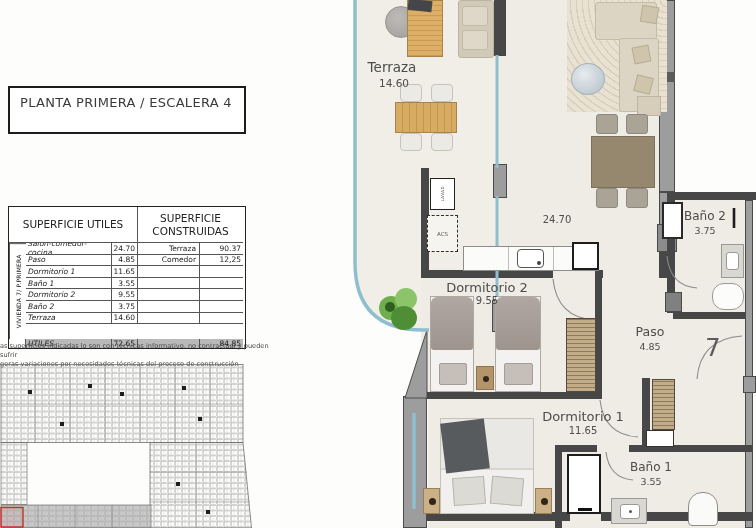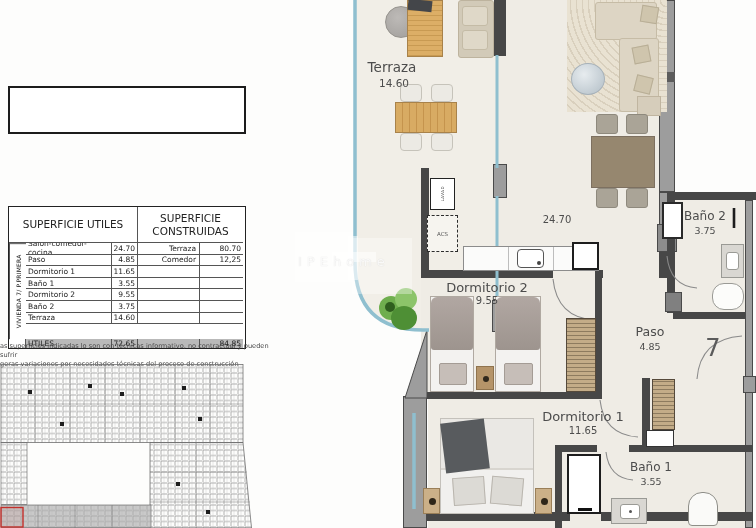--- a/index.html
+++ b/index.html
@@ -14,21 +14,21 @@
   
   .lbl{position:absolute;transform:translateX(-50%);color:#4c4c4c;white-space:nowrap;text-align:center;line-height:1;}
   
   #areas{position:absolute;left:8px;top:206px;width:236px;border:1.5px solid #222;background:#fff;
          display:grid;grid-template-columns:17px 86px 26px 62px 43px;
          grid-template-rows:36px repeat(7,11.6px) 15px;font-size:7.5px;color:#222;}
   #areas div{box-sizing:border-box;border-right:1px solid #555;border-bottom:1px solid #555;
              display:flex;align-items:center;overflow:hidden;}
   #areas .hdr{justify-content:center;text-align:center;font-size:10.5px;line-height:1.15;}
   #areas .num{justify-content:flex-end;padding-right:2px;}
-  #areas .nm{padding-left:2px;}
+  #areas .nm{padding-left:2px;font-style:italic;}
   #areas .bn{justify-content:flex-end;padding-right:3px;}
   #areas .last{border-right:none;}
   #areas .bot{border-bottom:none;}
   #areas .tot{background:#b9b9b9;}
   #vlabel{writing-mode:vertical-rl;transform:rotate(180deg);font-size:6px;display:flex;
           align-items:center;justify-content:center;letter-spacing:.2px;}
   .hatch{position:absolute;background:repeating-linear-gradient(0deg,#c3ac88 0 3px,#8d7b5f 3px 4px);
          border:1.5px solid #55493a;box-sizing:border-box;}
   .chair{position:absolute;background:#eceae4;border:1px solid #c6c3ba;border-radius:4px;box-sizing:border-box;}
   .ichair{position:absolute;background:#aaa497;border:1px solid #8e897d;border-radius:3px;box-sizing:border-box;}
@@ -37,31 +37,32 @@
   .bed2 .pil{position:absolute;left:18%;top:70%;width:62%;height:22%;background:#c6beb8;border:1px solid #a49c95;border-radius:2px;}
   .fix{position:absolute;background:#fff;box-sizing:border-box;}
 </style>
 </head>
 <body>
 
 <div id="stage">
 
   <div class="abs" style="left:8px;top:86px;width:238px;height:48px;border:2px solid #1c1c1c;padding:6px 10px;
               font-size:13px;color:#3a3a3a;line-height:1.45;letter-spacing:.3px;background:#fff;">
+    <div>PLANTA PRIMERA / ESCALERA 4</div>
   </div>
 
   <div id="areas">
     <div class="hdr" style="grid-column:1/4">SUPERFICIE UTILES</div>
     <div class="hdr last" style="grid-column:4/6">SUPERFICIE CONSTRUIDAS</div>
     <div id="vlabel" style="grid-row:2/10;grid-column:1">VIVIENDA 7/ P.PRIMERA</div>
 
     <div class="nm">Salon-comedor-cocina</div>
     <div class="num">24.70</div>
     <div class="bn">Terraza</div>
-    <div class="num last">80.70</div>
+    <div class="num last">90.37</div>
 
     <div class="nm">Paso</div>
     <div class="num">4.85</div>
     <div class="bn">Comedor</div>
     <div class="num last">12,25</div>
 
     <div class="nm">Dormitorio 1</div>
     <div class="num">11.65</div>
     <div class="bn"></div>
     <div class="num last"></div>
@@ -300,22 +301,14 @@
 
     <div class="lbl" style="left:238px;top:410px;font-size:13px;">Dormitorio 1</div>
     <div class="lbl" style="left:238px;top:426px;font-size:10px;">11.65</div>
 
     <div class="lbl" style="left:306px;top:461px;font-size:12px;">Baño 1</div>
     <div class="lbl" style="left:306px;top:477px;font-size:9.5px;">3.55</div>
 
     <div class="lbl" style="left:368px;top:336px;font-size:24px;color:#5b5b5b;">7</div>
   </div>
 
-  <div class="abs" style="left:290px;top:228px;width:140px;height:80px;pointer-events:none;">
-    <i class="abs" style="left:5px;top:4px;width:58px;height:50px;background:rgba(255,255,255,.45);"></i>
-    <i class="abs" style="left:62px;top:10px;width:60px;height:56px;background:rgba(255,255,255,.35);"></i>
-    <i class="abs" style="left:58px;top:8px;width:10px;height:44px;background:rgba(255,255,255,.5);"></i>
-    <i class="abs" style="left:42px;top:24px;width:44px;height:10px;background:rgba(255,255,255,.5);"></i>
-    <span class="abs" style="left:8px;top:26px;font-size:13px;letter-spacing:5px;color:rgba(255,255,255,.85);
-                 text-shadow:0 0 1px rgba(150,150,150,.4);">IPEhome</span>
-  </div>
 
 </div>
 
 </body></html>

